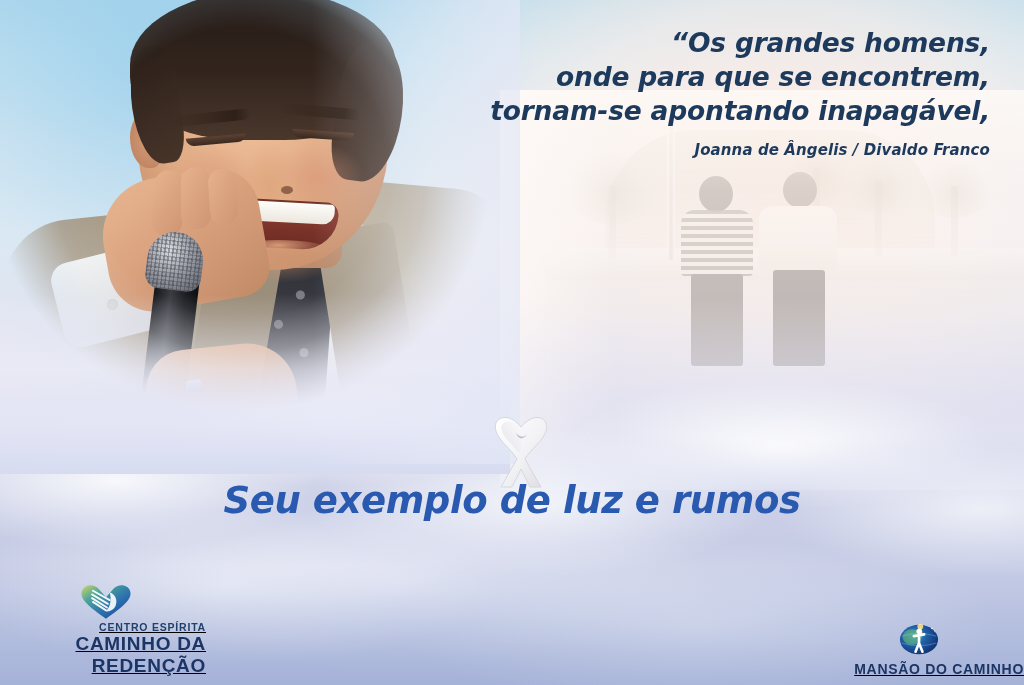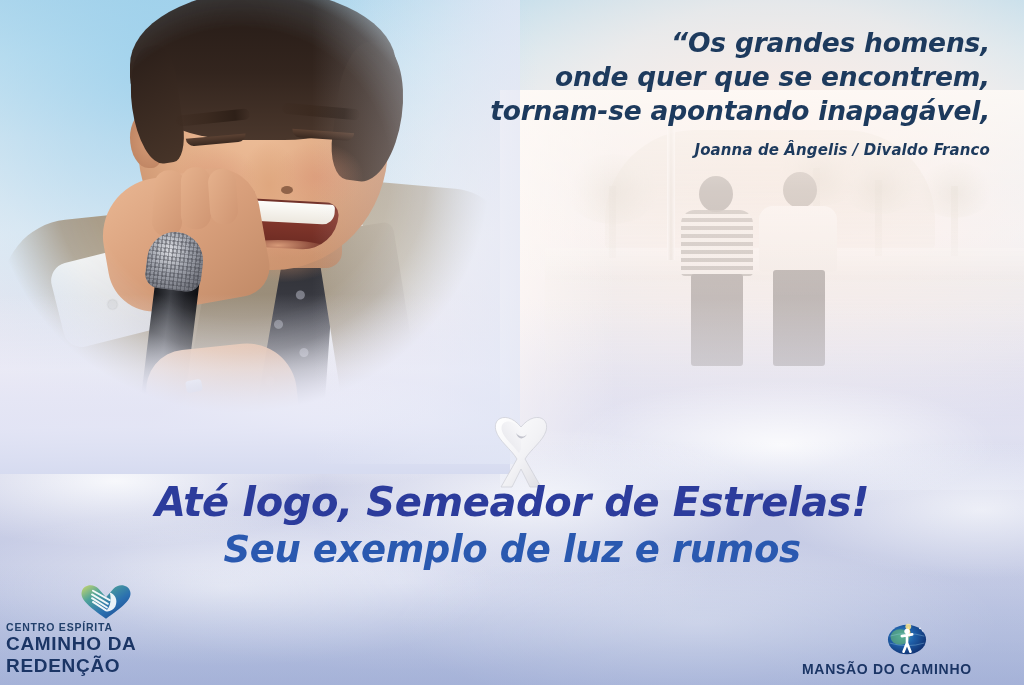--- a/index.html
+++ b/index.html
@@ -393,24 +393,25 @@
     line-height: 1.0;
   }
   .msg-line.l1 { font-size: 40px; color: #2c3c9c; margin-bottom: 9px; }
   .msg-line.l2 { font-size: 37px; color: #2a59b0; margin-bottom: 9px; }
   .msg-line.l3 { font-size: 37px; color: #2d81c6; }
 
   
   .logo {
     position: absolute;
     bottom: 8px;
-    text-align: left;
+    text-align: right;
+    text-decoration: underline;
   }
   .logo.left  { left: 6px;  width: 200px; }
-  .logo.right { right: 12px; width: 210px; }
+  .logo.right { right: 0; width: 210px; }
 
   .logo-mark { height: 42px; display:flex; align-items:flex-end; justify-content:center; }
   .logo-text-sm {
     font-family: "Liberation Sans", sans-serif;
     font-weight: bold;
     font-size: 10.5px;
     letter-spacing: 0.8px;
     color: #22406b;
     line-height: 1.15;
   }
@@ -522,21 +523,21 @@
       </div>
       <div class="p-hand2"></div>
       <div class="p-ring"></div>
     </div>
     <div class="portrait-fade"></div>
     <div class="portrait-edge"></div>
   </div>
 
   <div class="quote-block">
     <div class="quote-line">“Os grandes homens,</div>
-    <div class="quote-line">onde quer que se encontrem,</div>
+    <div class="quote-line">onde para que se encontrem,</div>
     <div class="quote-line">tornam-se apontando inapagável,</div>
     <div class="quote-attrib">Joanna de Ângelis / Divaldo Franco</div>
   </div>
 
   <div class="ribbon">
     <svg viewBox="0 0 70 82" width="70" height="82" aria-hidden="true">
       <defs>
         <linearGradient id="ribGrad" x1="0" y1="0" x2="1" y2="1">
           <stop offset="0%" stop-color="#ffffff"></stop>
           <stop offset="55%" stop-color="#f2f2f5"></stop>
@@ -548,21 +549,20 @@
           <stop offset="100%" stop-color="#d2d2da"></stop>
         </linearGradient>
       </defs>
       <path d="M35 20 C22 4, 6 10, 10 24 C13 34, 25 42, 31 52 L15 80 L26 80 L35 62 L44 80 L55 80 L39 52 C45 42, 57 34, 60 24 C64 10, 48 4, 35 20 Z" fill="url(#ribGrad)" stroke="#cfd0d8" stroke-width="0.8"></path>
       <path d="M35 22 C25 10, 13 14, 16 24 C18 31, 27 38, 33 46 L35 42 Z" fill="url(#ribGrad2)" opacity="0.75"></path>
       <path d="M30 26 C33 30, 38 31, 41 27 C38 33, 32 33, 30 26 Z" fill="#b9bac4" opacity="0.85"></path>
     </svg>
   </div>
 
   <div class="message">
-    <div class="msg-line l1">Até logo, Semeador de Estrelas!</div>
     <div class="msg-line l2">Seu exemplo de luz e rumos</div>
   </div>
 
   <div class="logo left">
     <div class="logo-mark">
       <svg viewBox="0 0 60 42" width="56" height="40" aria-hidden="true">
         <defs>
           <linearGradient id="heartG" x1="0" y1="0" x2="1" y2="1">
             <stop offset="0%" stop-color="#cdd86a"></stop>
             <stop offset="28%" stop-color="#4fa39a"></stop>

